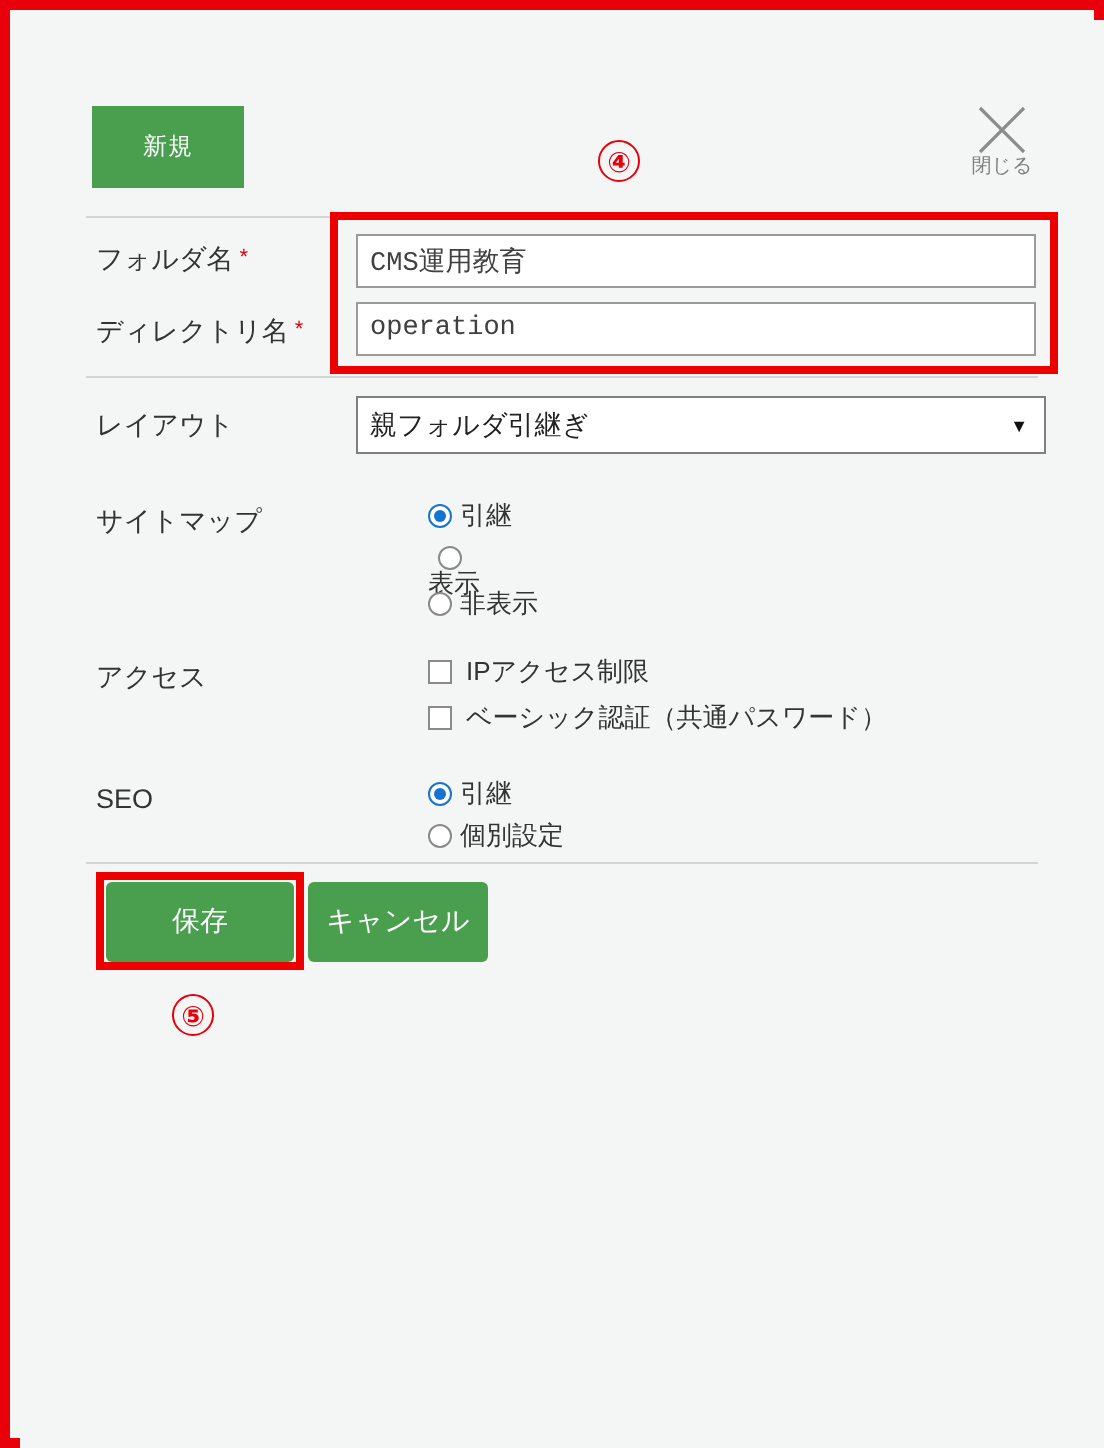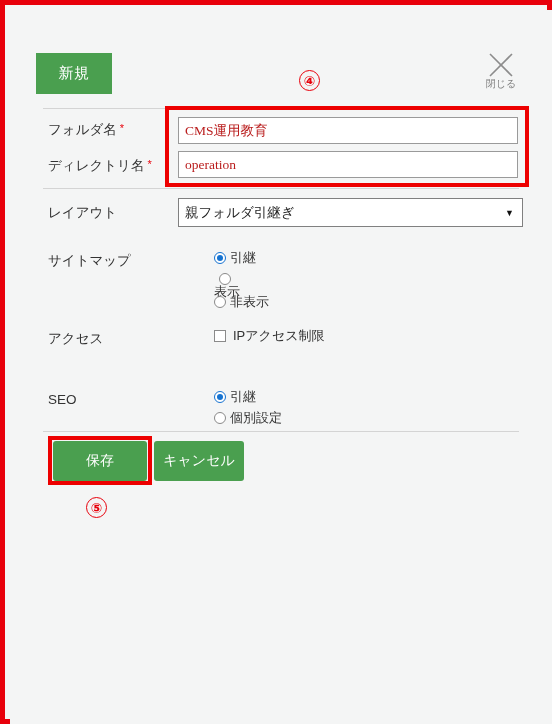--- a/index.html
+++ b/index.html
@@ -37,27 +37,27 @@
   
   .header {
     position: absolute;
     left: 0;
     top: 0;
     width: 542px;
     height: 85px;
   }
   .new-badge {
     position: absolute;
-    left: 26px;
+    left: 36px;
     top: 43px;
     width: 76px;
     height: 41px;
     background: #4a9f4f;
     color: #ffffff;
-    font-size: 15px;
+    font-size: 12px;
     display: flex;
     align-items: center;
     justify-content: center;
     letter-spacing: 0.5px;
   }
   .close-btn {
     position: absolute;
     right: 25px;
     top: 42px;
     width: 52px;
@@ -134,23 +134,23 @@
   }
 
   .txt-input {
     position: absolute;
     left: 168px;
     width: 340px;
     height: 27px;
     box-sizing: border-box;
     border: 1px solid #9a9a9a;
     background: #ffffff;
-    font-family: Liberation Serif, serif;
+    font-family: Liberation Mono, monospace;
     font-size: 13.5px;
-    color: #b91c1c;
+    color: #404040;
     padding: 0 6px;
     border-radius: 0;
     outline: none;
   }
   .sel-input {
     position: absolute;
     left: 168px;
     top: 188px;
     width: 345px;
     height: 29px;
@@ -305,20 +305,24 @@
       <div class="opt" style="top:285px;">
         <span class="radio"></span>
         <span>非表示</span>
       </div>
 
       <div class="row-label" style="top:322px;">アクセス</div>
       <div class="opt" style="top:319px;">
         <span class="checkbox"></span>
         <span>IPアクセス制限</span>
       </div>
+      <div class="opt" style="top:342px;">
+        <span class="checkbox"></span>
+        <span>ベーシック認証（共通パスワード）</span>
+      </div>
 
       <div class="row-label" style="top:383px;">SEO</div>
       <div class="opt" style="top:380px;">
         <span class="radio on"></span>
         <span>引継</span>
       </div>
       <div class="opt" style="top:401px;">
         <span class="radio"></span>
         <span>個別設定</span>
       </div>

